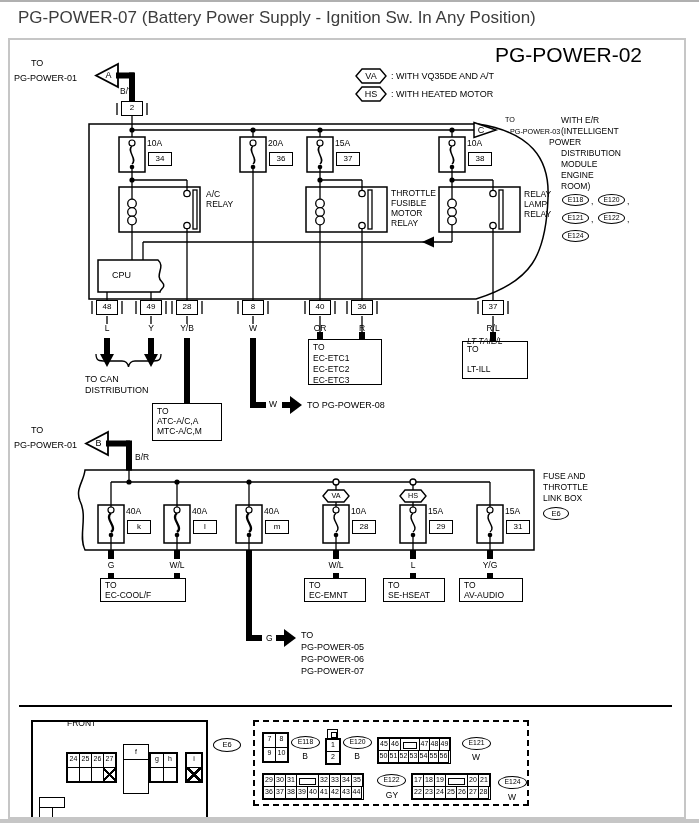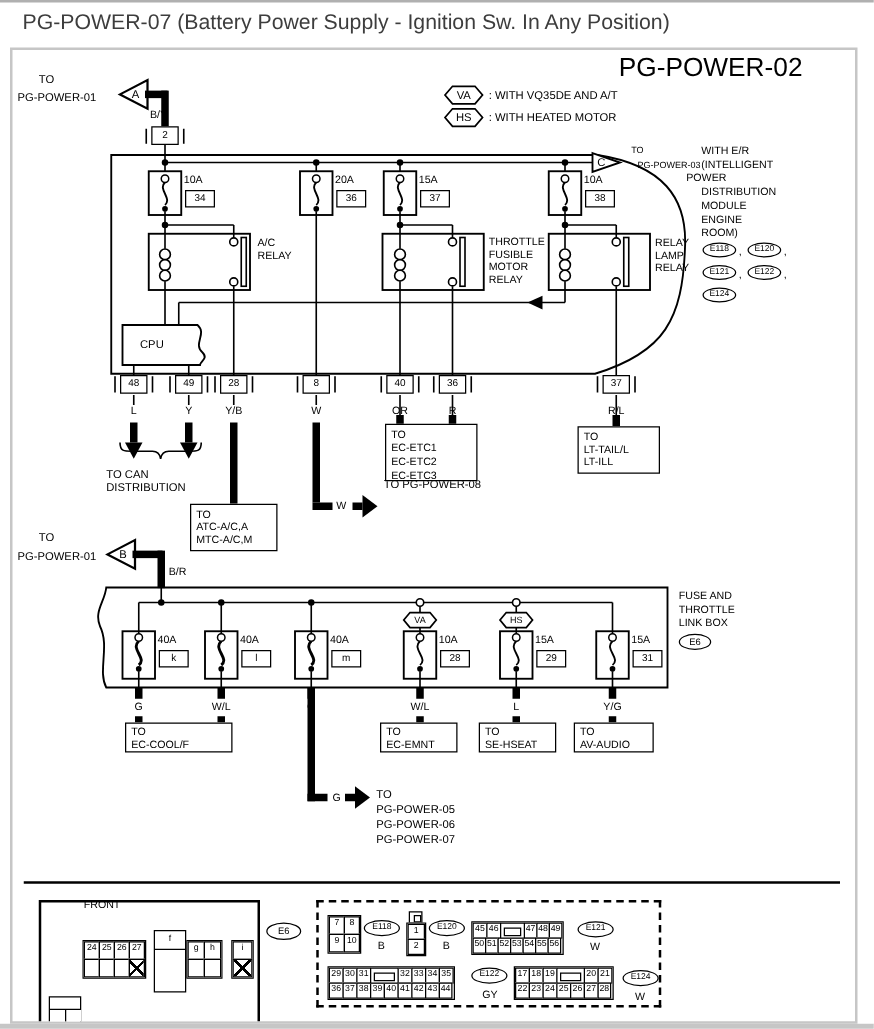--- a/index.html
+++ b/index.html
@@ -277,31 +277,31 @@
 
   <div class="t" style="left:75px;top:334px;">TO CAN</div>
   <div class="t" style="left:75px;top:345px;">DISTRIBUTION</div>
 
   <div class="bx" style="left:142px;top:363px;width:70px;height:38px;"></div>
   <div class="t t85" style="left:147px;top:366px;">TO</div>
   <div class="t t85" style="left:147px;top:376px;">ATC-A/C,A</div>
   <div class="t t85" style="left:147px;top:386px;">MTC-A/C,M</div>
 
   <div class="t t85" style="left:259px;top:359px;">W</div>
-  <div class="t" style="left:297px;top:342px;">TO PG-POWER-08</div>
+  <div class="t" style="left:297px;top:360px;">TO PG-POWER-08</div>
 
   <div class="bx" style="left:298px;top:299px;width:74px;height:46px;"></div>
   <div class="t t85" style="left:303px;top:302px;">TO</div>
   <div class="t t85" style="left:303px;top:313px;">EC-ETC1</div>
   <div class="t t85" style="left:303px;top:324px;">EC-ETC2</div>
   <div class="t t85" style="left:303px;top:335px;">EC-ETC3</div>
 
   <div class="bx" style="left:452px;top:301px;width:66px;height:38px;"></div>
   <div class="t t85" style="left:457px;top:304px;">TO</div>
-  <div class="t t85" style="left:457px;top:314px;">LT-TAIL/L</div>
+  <div class="t t85" style="left:457px;top:296px;font-style:italic;">LT-TAIL/L</div>
   <div class="t t85" style="left:457px;top:324px;">LT-ILL</div>
 
   <div class="t" style="left:21px;top:385px;">TO</div>
   <div class="t" style="left:4px;top:400px;">PG-POWER-01</div>
   <div class="t tc" style="left:82px;top:398px;width:13px;">B</div>
   <div class="t t85" style="left:125px;top:412px;">B/R</div>
 
   <div class="t t85" style="left:533px;top:431px;">FUSE AND</div>
   <div class="t t85" style="left:533px;top:442px;">THROTTLE</div>
   <div class="t t85" style="left:533px;top:453px;">LINK BOX</div>

